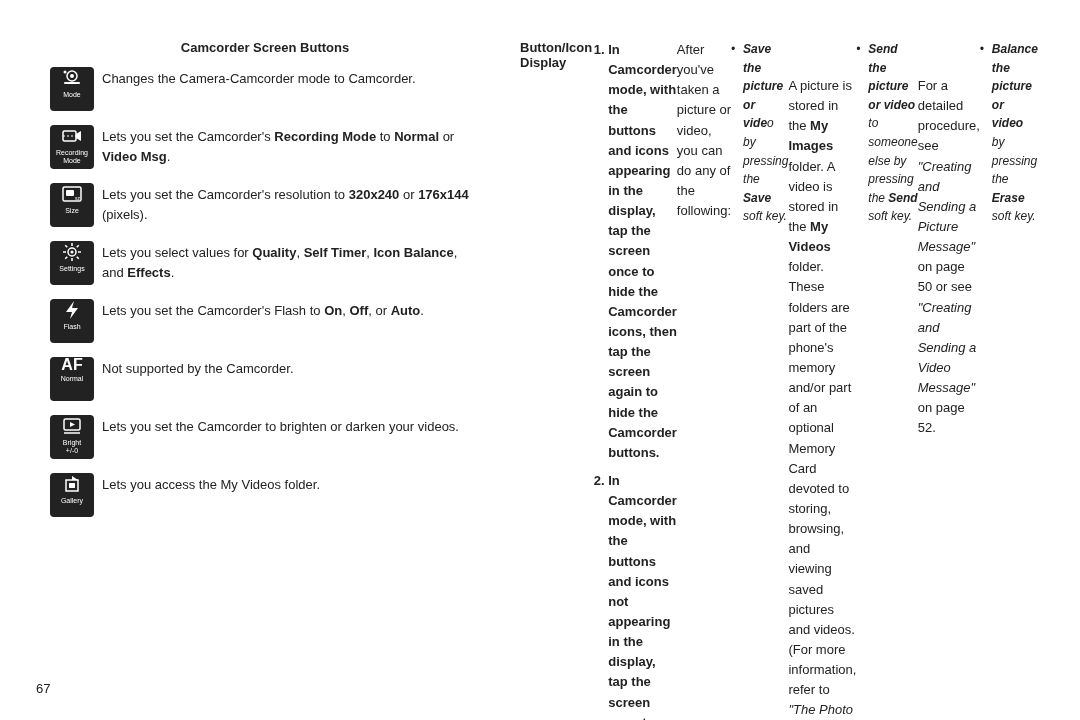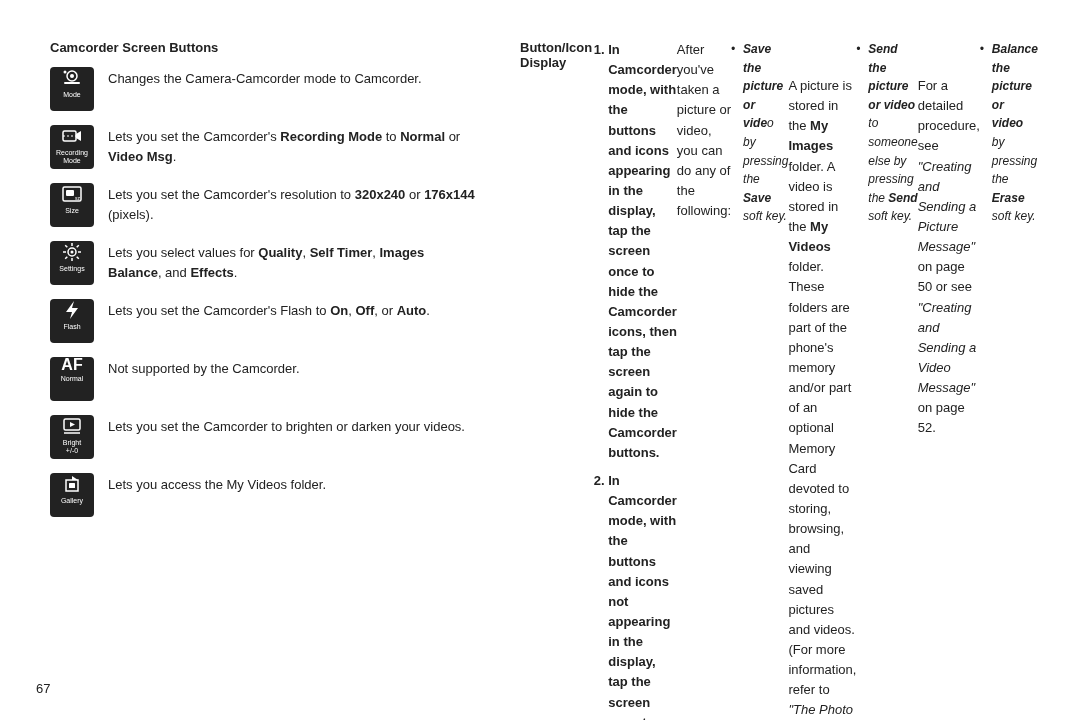--- a/index.html
+++ b/index.html
@@ -28,26 +28,27 @@
     .right-col {
       flex: 1;
       display: flex;
       flex-direction: row;
       gap: 0;
     }
     .section-title {
       font-weight: bold;
       font-size: 13px;
       margin-bottom: 12px;
+      text-align: center;
     }
     .icon-row {
       display: flex;
       flex-direction: row;
       align-items: flex-start;
-      gap: 14px;
+      gap: 8px;
       margin-bottom: 14px;
     }
     .icon-box {
       width: 44px;
       height: 44px;
       background: #222;
       border-radius: 4px;
       display: flex;
       flex-direction: column;
       align-items: center;
@@ -200,21 +201,21 @@
           <line x1="2" y1="11" x2="5" y2="11" stroke="white" stroke-width="1.5"></line>
           <line x1="17" y1="11" x2="20" y2="11" stroke="white" stroke-width="1.5"></line>
           <line x1="4.2" y1="4.2" x2="6.3" y2="6.3" stroke="white" stroke-width="1.5"></line>
           <line x1="15.7" y1="15.7" x2="17.8" y2="17.8" stroke="white" stroke-width="1.5"></line>
           <line x1="17.8" y1="4.2" x2="15.7" y2="6.3" stroke="white" stroke-width="1.5"></line>
           <line x1="6.3" y1="15.7" x2="4.2" y2="17.8" stroke="white" stroke-width="1.5"></line>
         </svg>
         <span class="icon-label">Settings</span>
       </div>
       <div class="icon-desc">
-        Lets you select values for <b>Quality</b>, <b>Self Timer</b>, <b>Images Balance</b>, and <b>Effects</b>.
+        Lets you select values for <b>Quality</b>, <b>Self Timer</b>, <b>Icon Balance</b>, and <b>Effects</b>.
       </div>
     </div>
 
     <div class="icon-row">
       <div class="icon-box">
         <svg viewBox="0 0 22 22" fill="none" xmlns="http://www.w3.org/2000/svg">
           <polygon points="13,2 5,13 11,13 9,20 17,9 11,9" fill="white"></polygon>
         </svg>
         <span class="icon-label">Flash</span>
       </div>

